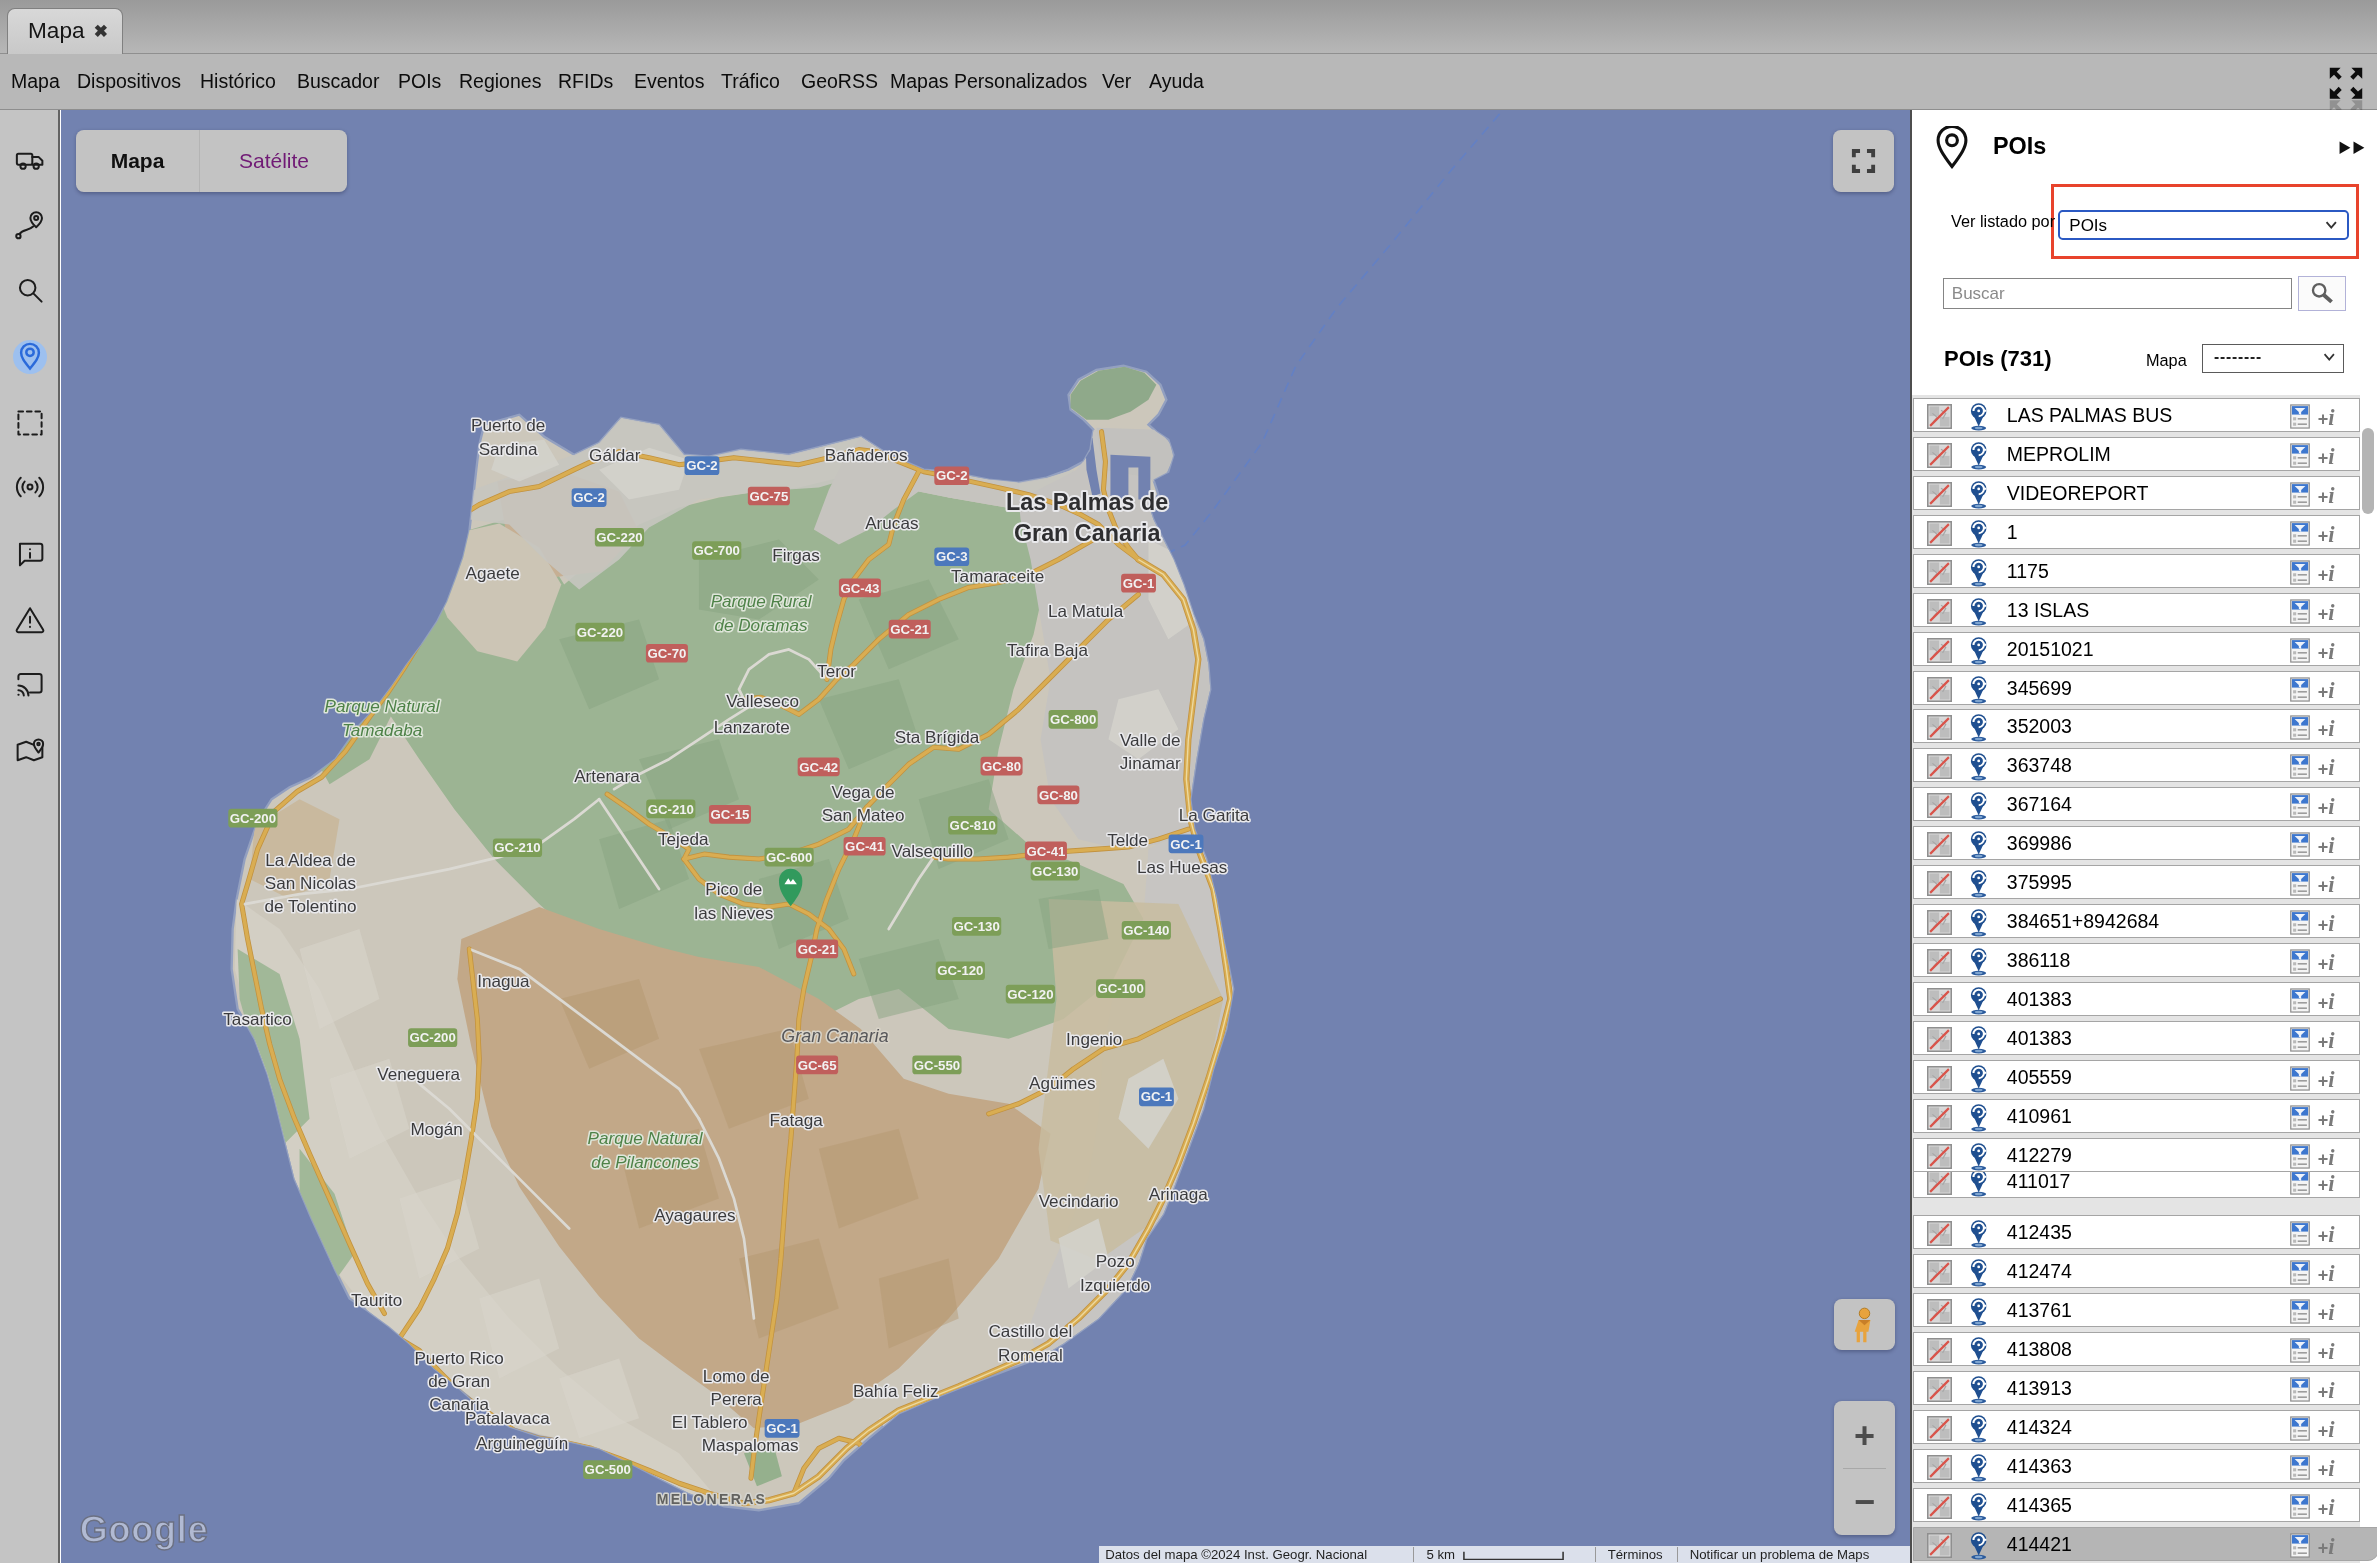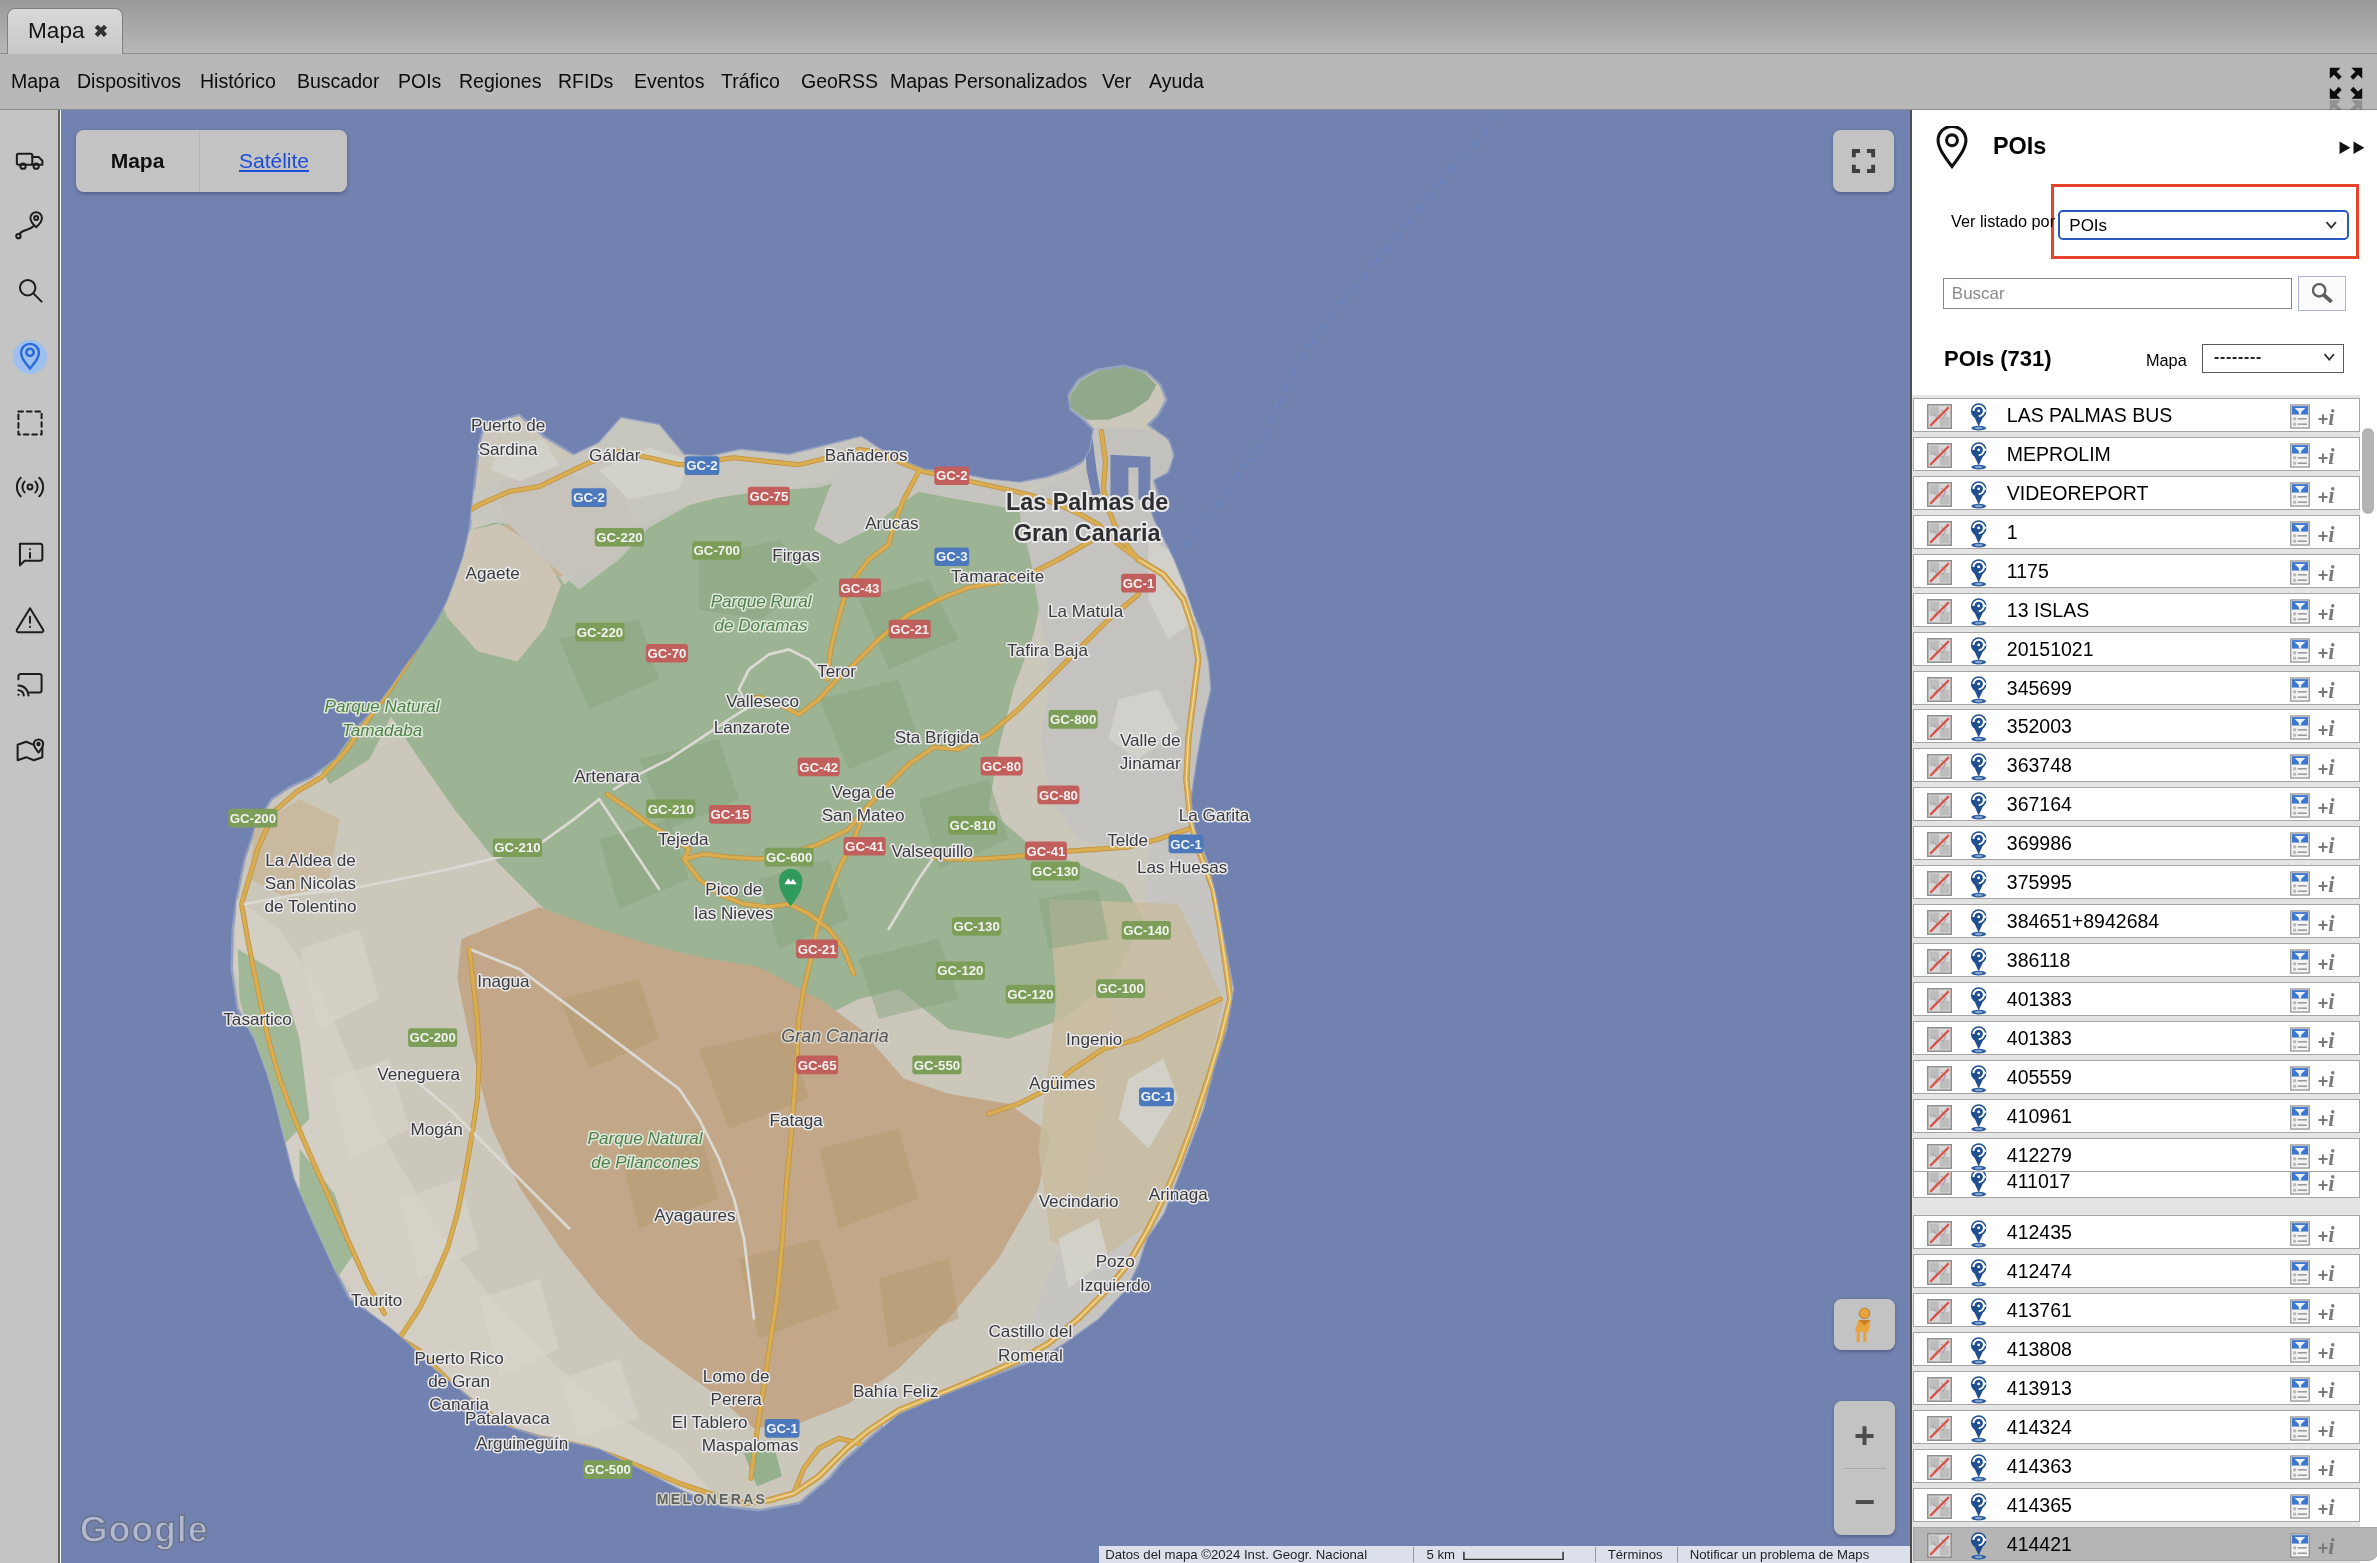--- a/index.html
+++ b/index.html
@@ -24,21 +24,21 @@
 #mapsvg text.city { font-size:22px; fill:#3b3b3d; stroke:#e9e9ec; stroke-width:4px; }
 #mapsvg text.big  { font-size:30px; font-weight:bold; fill:#2e2e30; stroke:#e9e9ec; stroke-width:5px; }
 #mapsvg text.park { font-size:22px; font-style:italic; fill:#4e8248; stroke:#dfe6da; stroke-width:4px; }
 #mapsvg text.ital { font-size:23px; font-style:italic; fill:#57575a; stroke:#d8d3c8; stroke-width:4px; }
 #mapsvg text.caps { font-size:18px; letter-spacing:3px; font-weight:bold; fill:#62625f; stroke:#d4d4cf; stroke-width:4px; }
 .gbtn { position:absolute; background:#c3c3c3; border-radius:7.8px; box-shadow:0 1.6px 3.9px rgba(0,0,30,0.25); }
 #mapsat { left:15px; top:19.5px; width:271px; height:62px; font-size:21px; }
 #mapsat .m { position:absolute; left:0; top:0; width:124px; height:62px; line-height:62px;
   text-align:center; font-weight:bold; color:#101010; border-right:0.8px solid #b4b4b4; }
 #mapsat .s { position:absolute; left:125px; top:0; width:146px; height:62px; line-height:62px;
-  text-align:center; color:#1d4ed8;text-decoration:underline; }
+  text-align:center; color:#701a75; }
 #fsbtn { left:1772px; top:19.5px; width:61px; height:62px; }
 #pegman { left:1773px; top:1189px; width:61px; height:51px; }
 #zoomc { left:1773px; top:1291px; width:61px; height:134px; }
 #zoomc .zl { position:absolute; left:9.3px; right:9.3px; top:67px; height:0.8px; background:#a8a8a8; }
 .zt { position:absolute; width:61px; text-align:center; font-size:36px; color:#4c4c4c; font-weight:bold; }
 #attr { position:absolute; left:1038px; top:1436px; width:811px; height:17px;
   background:rgba(255,255,255,0.75); font-size:13.2px; color:#1f1f1f; }
 #attr div { position:absolute; top:0.8px; white-space:nowrap; }
 #glogo { position:absolute; left:18.7px; top:1399px; font-size:36px; font-weight:bold;
   color:rgba(255,255,255,0.45); -webkit-text-stroke:1.4px #6b7082; letter-spacing:0.8px; }

